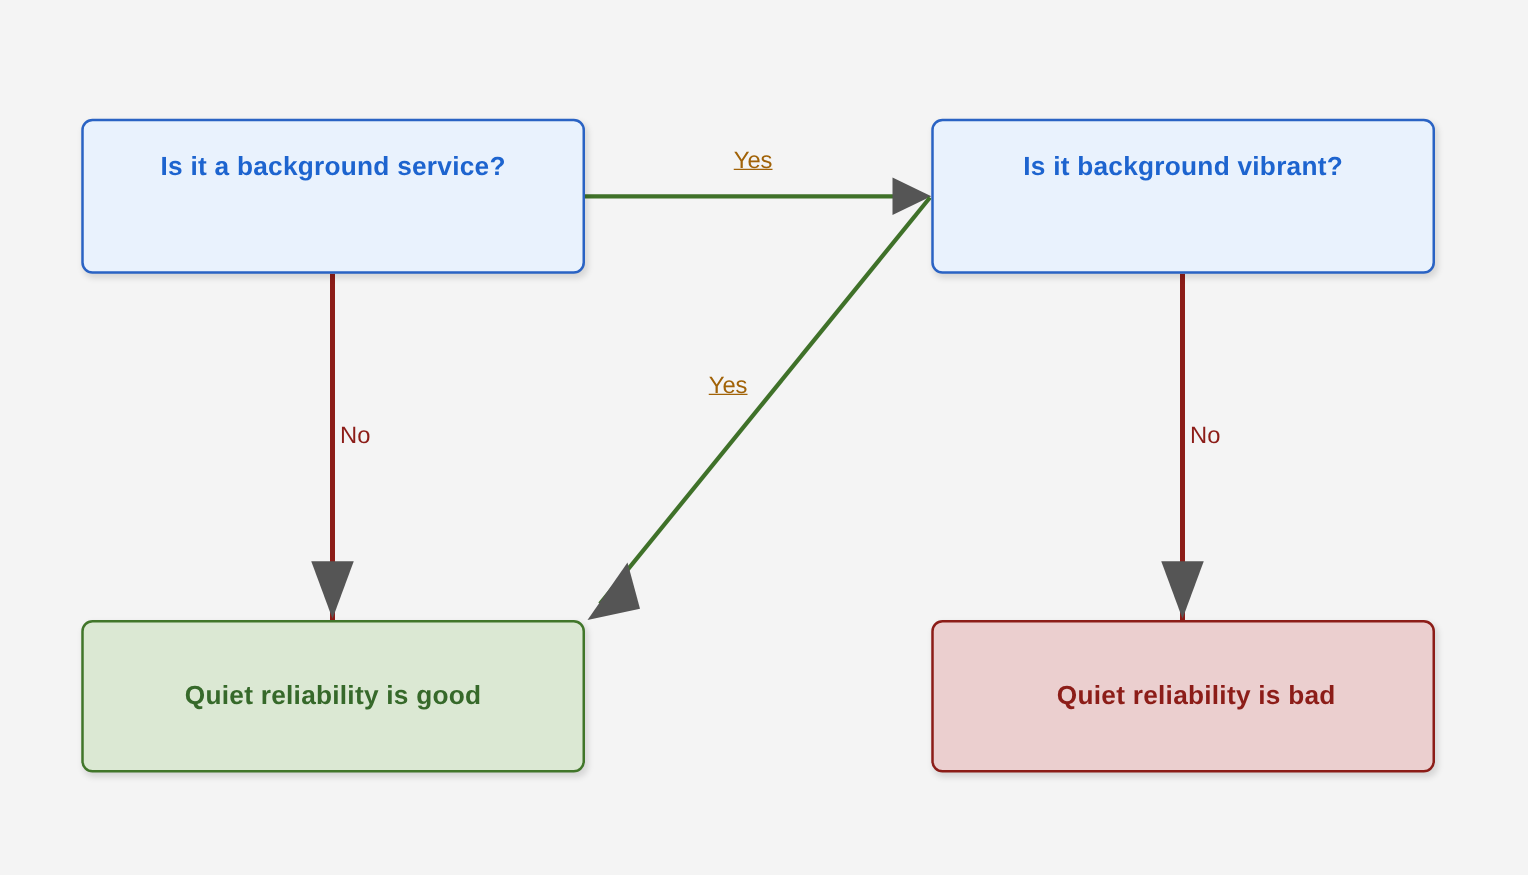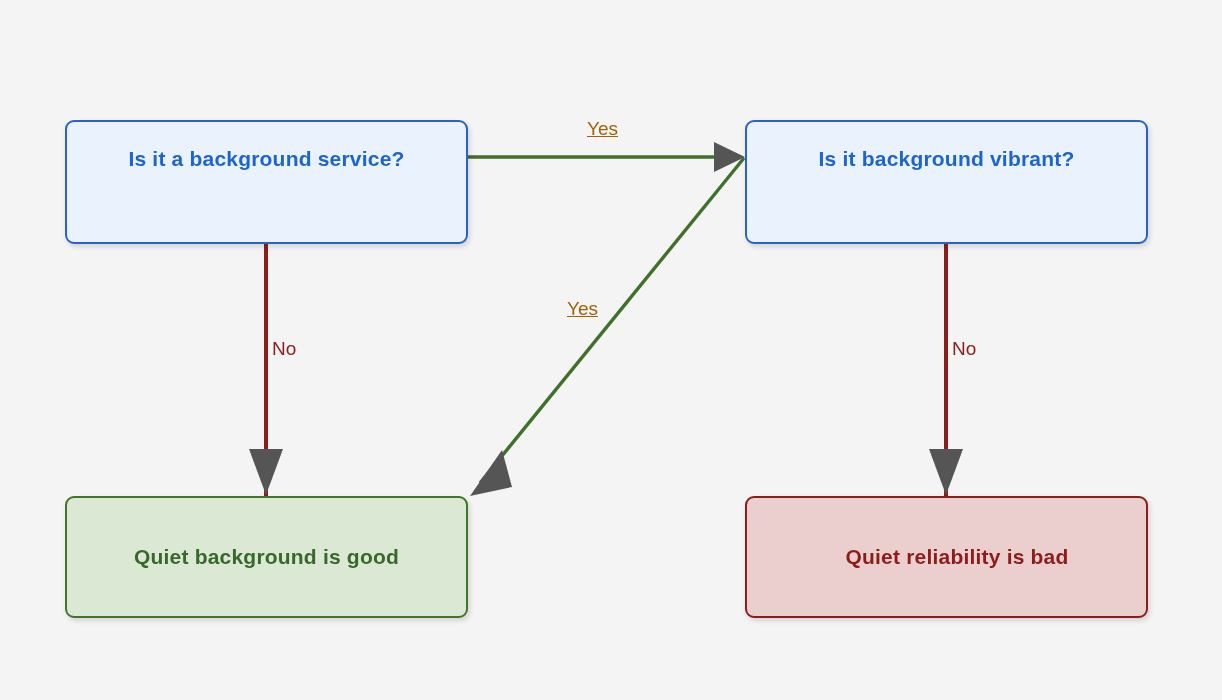--- a/index.html
+++ b/index.html
@@ -39,21 +39,20 @@
     font-size: 21px;
     letter-spacing: 0.2px;
     box-shadow: 2px 3px 5px rgba(0,0,0,0.13);
     z-index: 2;
   }
   .node-decision {
     background: #e9f2fd;
     border-color: #2a63c4;
     color: #1d64cf;
     padding-bottom: 46px;
-    margin-top: 25px;
   }
   .node-good {
     background: #dbe8d3;
     border-color: #41762a;
     color: #36692a;
   }
   .node-bad {
     background: #ebcfcf;
     border-color: #8c1d18;
     color: #8c1d18;
@@ -99,21 +98,21 @@
 
   <div class="node node-decision" style="left:65px; top:95px; width:403px; height:124px;">
     <span>Is it a background service?</span>
   </div>
 
   <div class="node node-decision" style="left:745px; top:95px; width:403px; height:124px;">
     <span>Is it background vibrant?</span>
   </div>
 
   <div class="node node-good" style="left:65px; top:496px; width:403px; height:122px;">
-    <span>Quiet background is good</span>
+    <span>Quiet reliability is good</span>
   </div>
 
   <div class="node node-bad" style="left:745px; top:496px; width:403px; height:122px;">
     <span>Quiet reliability is bad</span>
   </div>
 
   <div class="edge-label label-yes" style="left:587px; top:118px;">Yes</div>
 
   <div class="edge-label label-no" style="left:272px; top:338px;">No</div>
 

